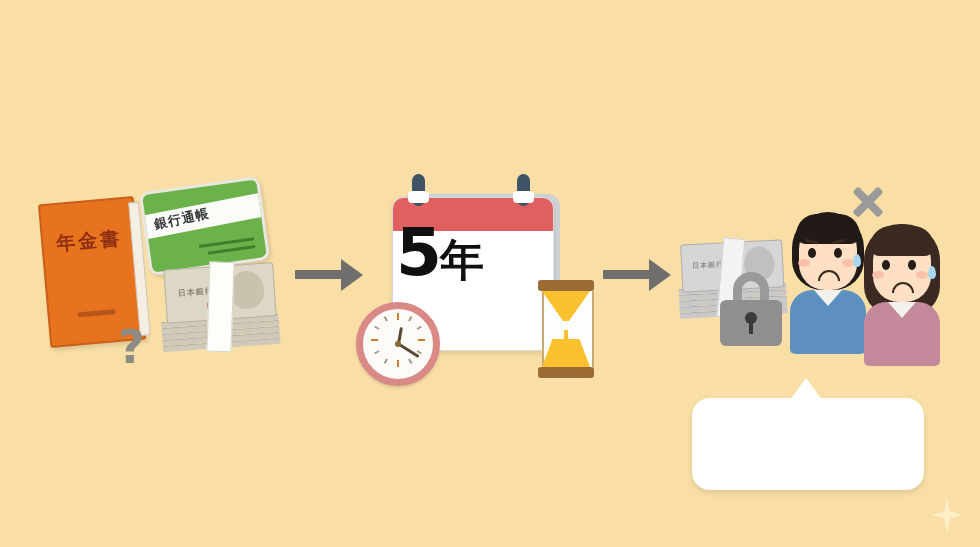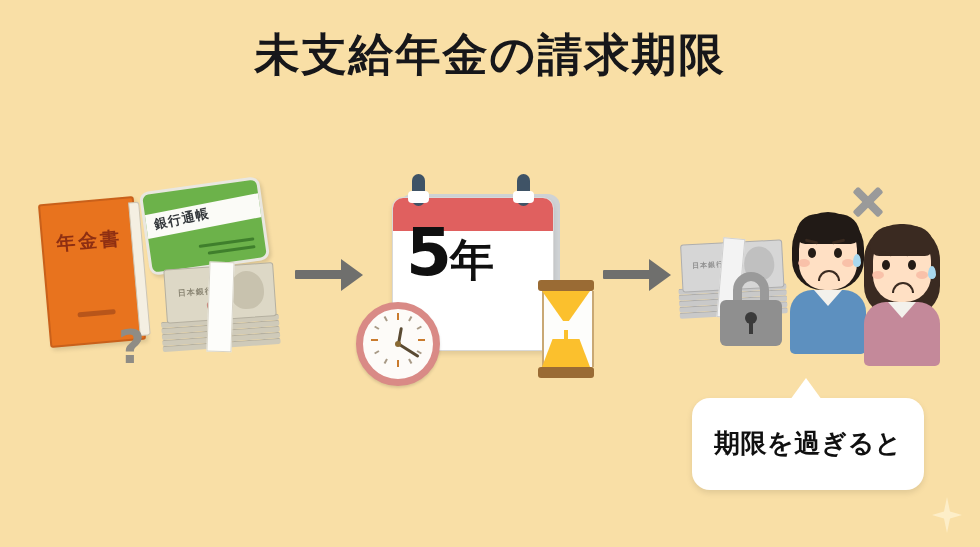--- a/index.html
+++ b/index.html
@@ -230,21 +230,21 @@
     left: -4px; top: 17px;
     width: 21px; height: 12px;
     background: #ffffff;
     border-radius: 4px;
   }
   .ring.r1 { left: 62px; }
   .ring.r2 { left: 167px; }
 
   .cal-text {
     position: absolute;
-    left: 56px; top: 40px;
+    left: 46px; top: 40px;
     font-size: 66px;
     font-weight: bold;
     color: #101010;
     line-height: 1;
     letter-spacing: -2px;
     z-index: 3;
     text-align: right;
   }
   .cal-text .unit { font-size: 44px; letter-spacing: 0; }
 
@@ -566,21 +566,20 @@
     width: 30px; height: 36px;
     background: #fdeec8;
     clip-path: polygon(50% 0%, 60% 40%, 100% 50%, 60% 60%, 50% 100%, 40% 60%, 0% 50%, 40% 40%);
   }
 </style>
 </head>
 <body>
 
 <div id="canvas">
 
-  <div class="title">未支給年金の請求期限</div>
 
   <div class="illus-left">
 
     <div class="pension-book">
       <div class="pages"></div>
       <div class="bk-title">年金書</div>
       <div class="bk-line"></div>
     </div>
 
     <div class="passbook">
@@ -713,19 +712,18 @@
     <div class="xmark">
       <span></span>
         <span></span>
     </div>
   </div>
 
 
   <div class="bubble bubble-right">
     <div class="tail"></div>
     <div>
-      <div>期限を過ぎると</div>
     </div>
   </div>
 
   <div class="sparkle"></div>
 
 </div>
 
 </body></html>

